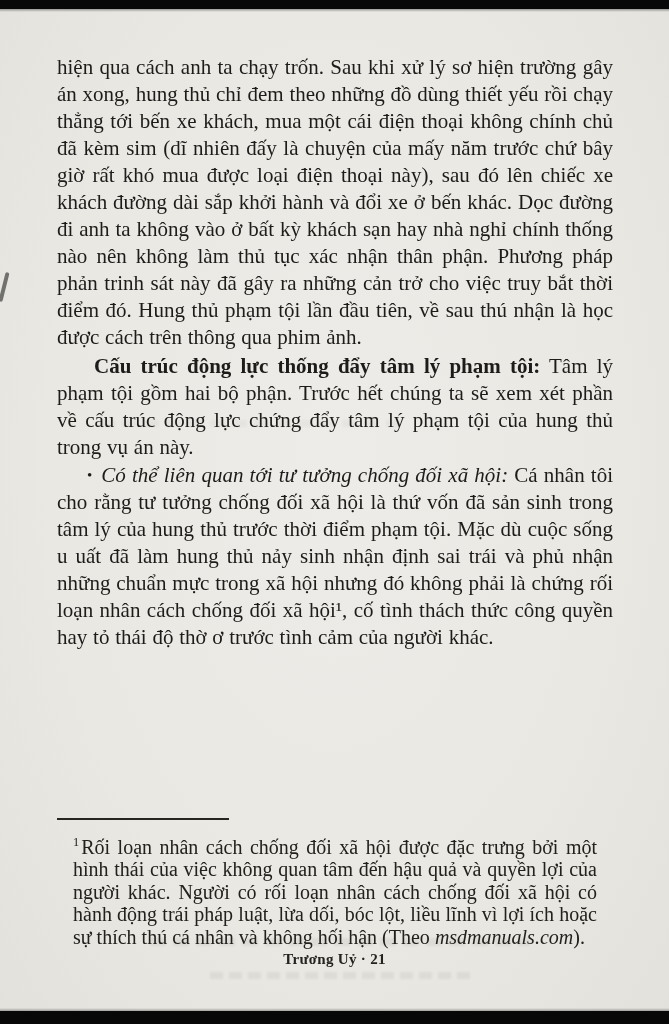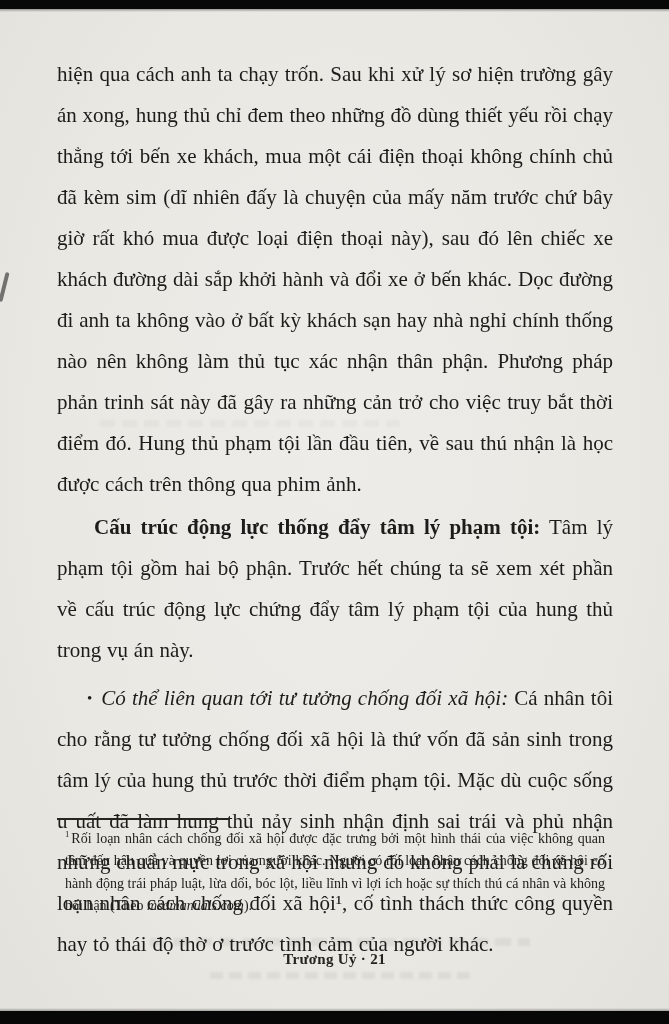--- a/index.html
+++ b/index.html
@@ -23,33 +23,33 @@
   .edge-mark{position:absolute;left:2px;top:272px;width:4px;height:30px;background:#4a4a48;
     transform:rotate(14deg);border-radius:2px;opacity:.75;}
 
   .content{
     position:absolute;top:54px;left:57px;width:556px;
     text-align:justify;
   }
   p.body-text{
     margin:0;
     font-size:21px;
-    line-height:41px;
+    line-height:27px;
     word-spacing:.5px;
   }
   p.para-2{text-indent:37px;margin-top:2px;}
-  p.para-bullet{text-indent:30px;margin-top:7px;}
+  p.para-bullet{text-indent:30px;margin-top:1px;}
   .bullet-marker{font-size:15px;margin-right:9px;vertical-align:2px;}
   strong{font-weight:700;}
   em{font-style:italic;}
 
   .footnote-block{position:absolute;left:57px;width:556px;top:818px;}
   .footnote-rule{width:172px;height:2px;background:#26251f;margin:0 0 7px 0;}
   p.footnote{
-    margin:8px;font-size:14px;line-height:22.4px;text-align:justify;color:#22211e;
+    margin:16px;font-size:20px;line-height:22.4px;text-align:justify;color:#22211e;
   }
   p.footnote sup{font-size:.62em;line-height:0;margin-right:2px;}
 
   .footer{
     position:absolute;left:0;width:100%;top:951px;
     text-align:center;font-size:15px;font-weight:700;color:#24231f;
     letter-spacing:.3px;
   }
 
   

